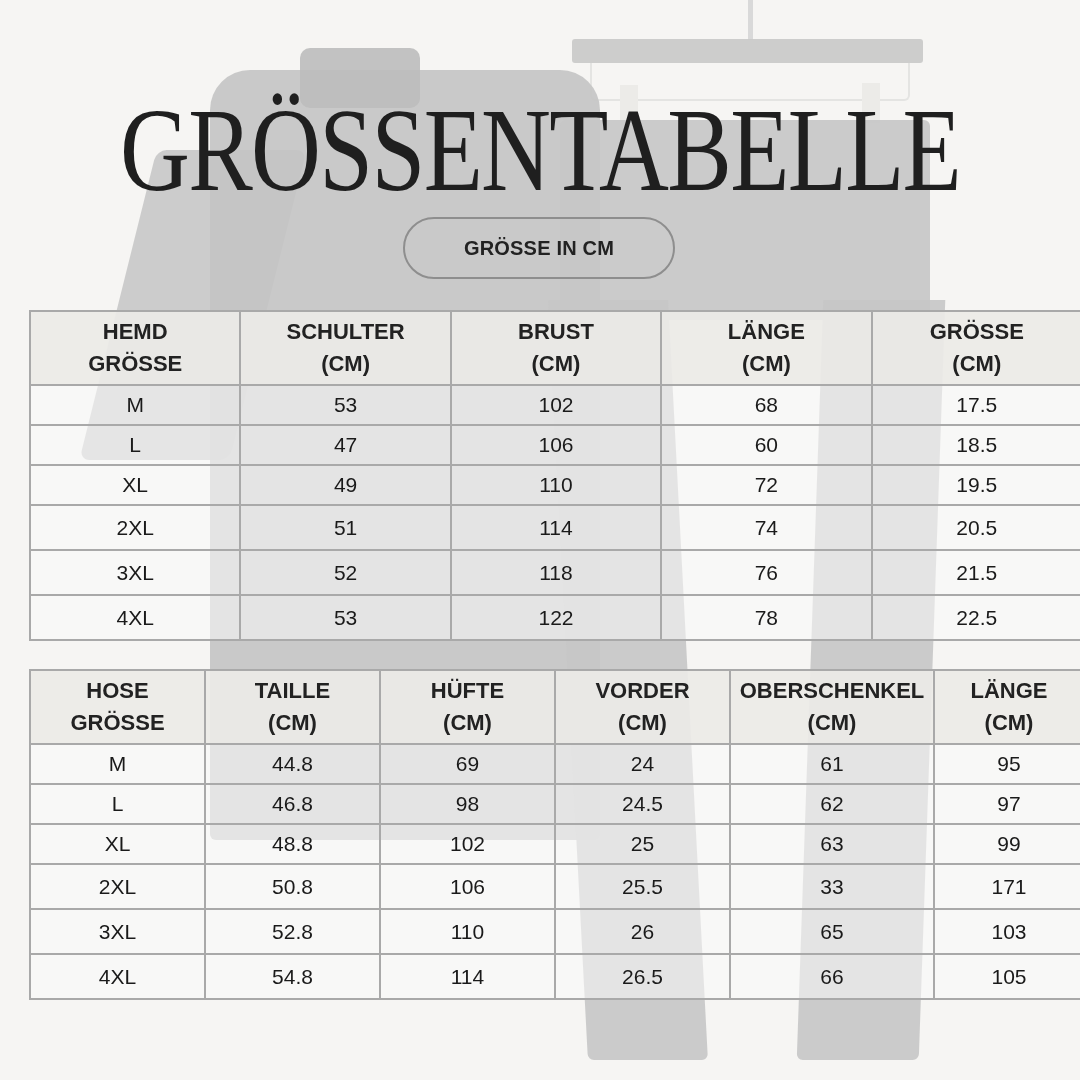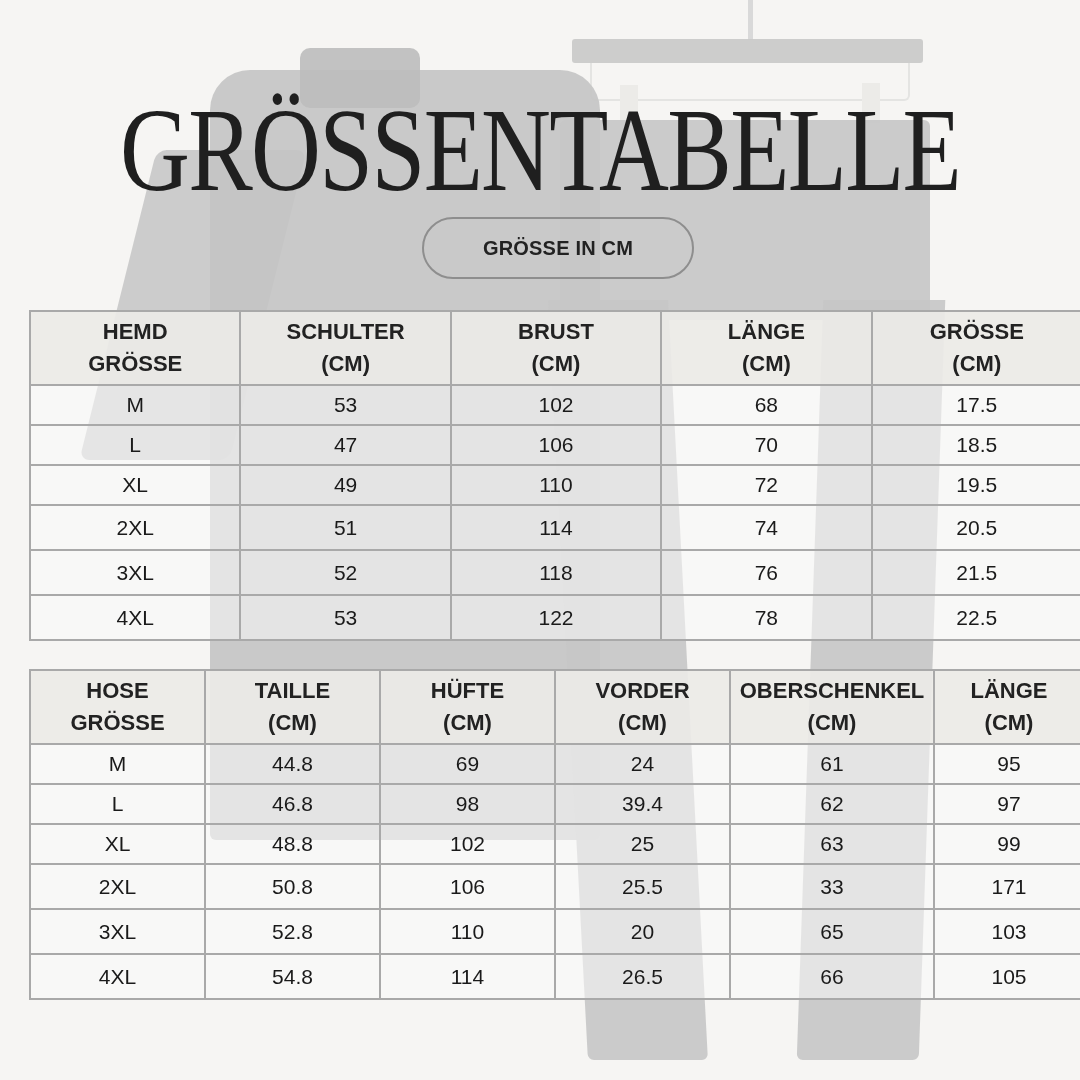--- a/index.html
+++ b/index.html
@@ -27,21 +27,21 @@
   .title {
     position: absolute; left: 0; top: 92px; width: 1080px;
     text-align: center;
     font-family: "Liberation Serif", "DejaVu Serif", serif;
     font-size: 118px; letter-spacing: -2px; line-height: 1;
     color: #1f1f1f;
     transform: scaleX(0.82);
     transform-origin: center;
   }
   .pill {
-    position: absolute; left: 422px; top: 217px; width: 272px; height: 62px;
+    position: absolute; left: 403px; top: 217px; width: 272px; height: 62px;
     border: 2px solid #8e8e8e; border-radius: 32px;
     box-sizing: border-box;
     display: flex; align-items: center; justify-content: center;
     font-size: 20px; font-weight: bold; color: #222; letter-spacing: 0.2px;
   }
   table.sizes {
     position: absolute; left: 29px;
     border-collapse: collapse;
     width: 1054px;
     table-layout: fixed;
@@ -103,21 +103,21 @@
       <td>M</td>
       <td>53</td>
       <td>102</td>
       <td>68</td>
       <td>17.5</td>
     </tr>
     <tr>
       <td>L</td>
       <td>47</td>
       <td>106</td>
-      <td>70</td>
+      <td>60</td>
       <td>18.5</td>
     </tr>
     <tr>
       <td>XL</td>
       <td>49</td>
       <td>110</td>
       <td>72</td>
       <td>19.5</td>
     </tr>
     <tr class="tall">
@@ -169,21 +169,21 @@
       <td>44.8</td>
       <td>69</td>
       <td>24</td>
       <td>61</td>
       <td>95</td>
     </tr>
     <tr>
       <td>L</td>
       <td>46.8</td>
       <td>98</td>
-      <td>39.4</td>
+      <td>24.5</td>
       <td>62</td>
       <td>97</td>
     </tr>
     <tr>
       <td>XL</td>
       <td>48.8</td>
       <td>102</td>
       <td>25</td>
       <td>63</td>
       <td>99</td>
@@ -193,21 +193,21 @@
       <td>50.8</td>
       <td>106</td>
       <td>25.5</td>
       <td>33</td>
       <td>171</td>
     </tr>
     <tr class="tall">
       <td>3XL</td>
       <td>52.8</td>
       <td>110</td>
-      <td>20</td>
+      <td>26</td>
       <td>65</td>
       <td>103</td>
     </tr>
     <tr class="tall">
       <td>4XL</td>
       <td>54.8</td>
       <td>114</td>
       <td>26.5</td>
       <td>66</td>
       <td>105</td>

